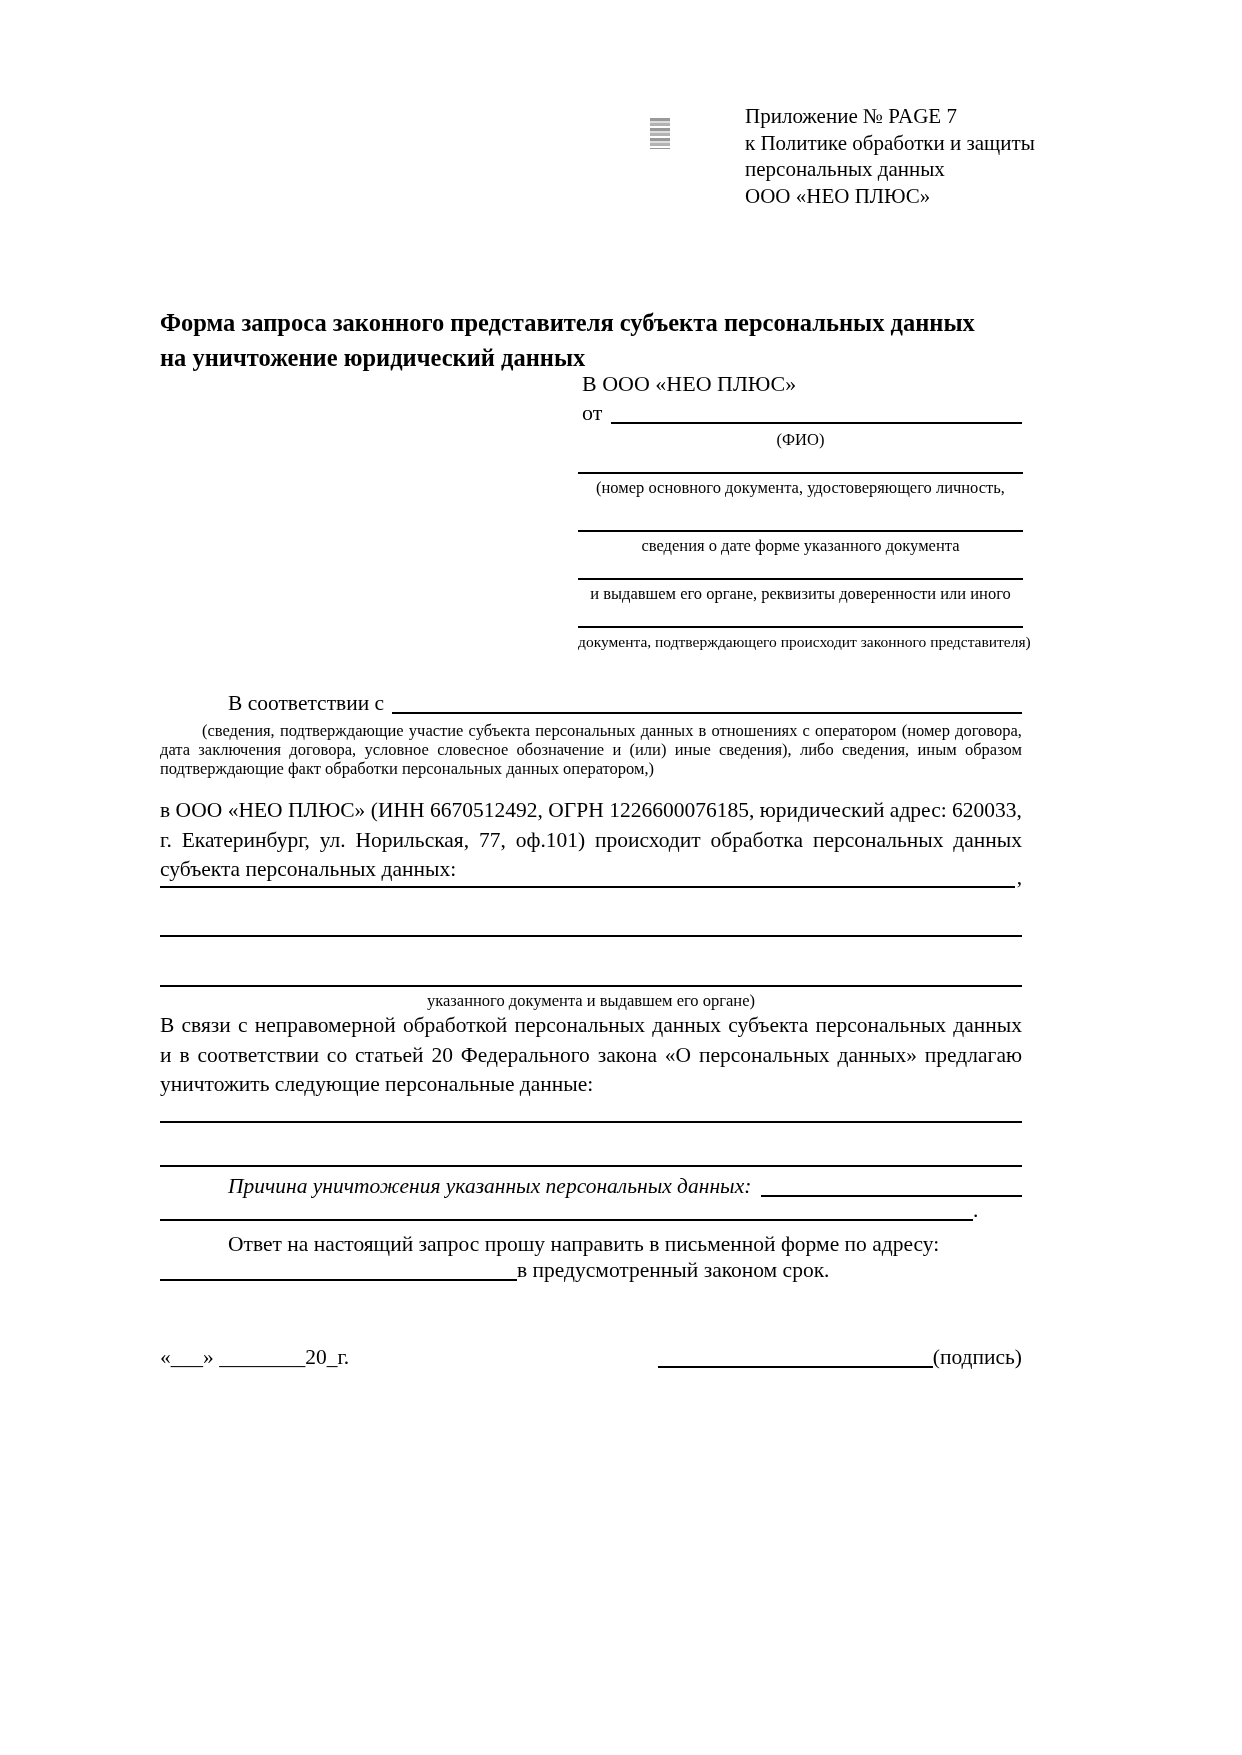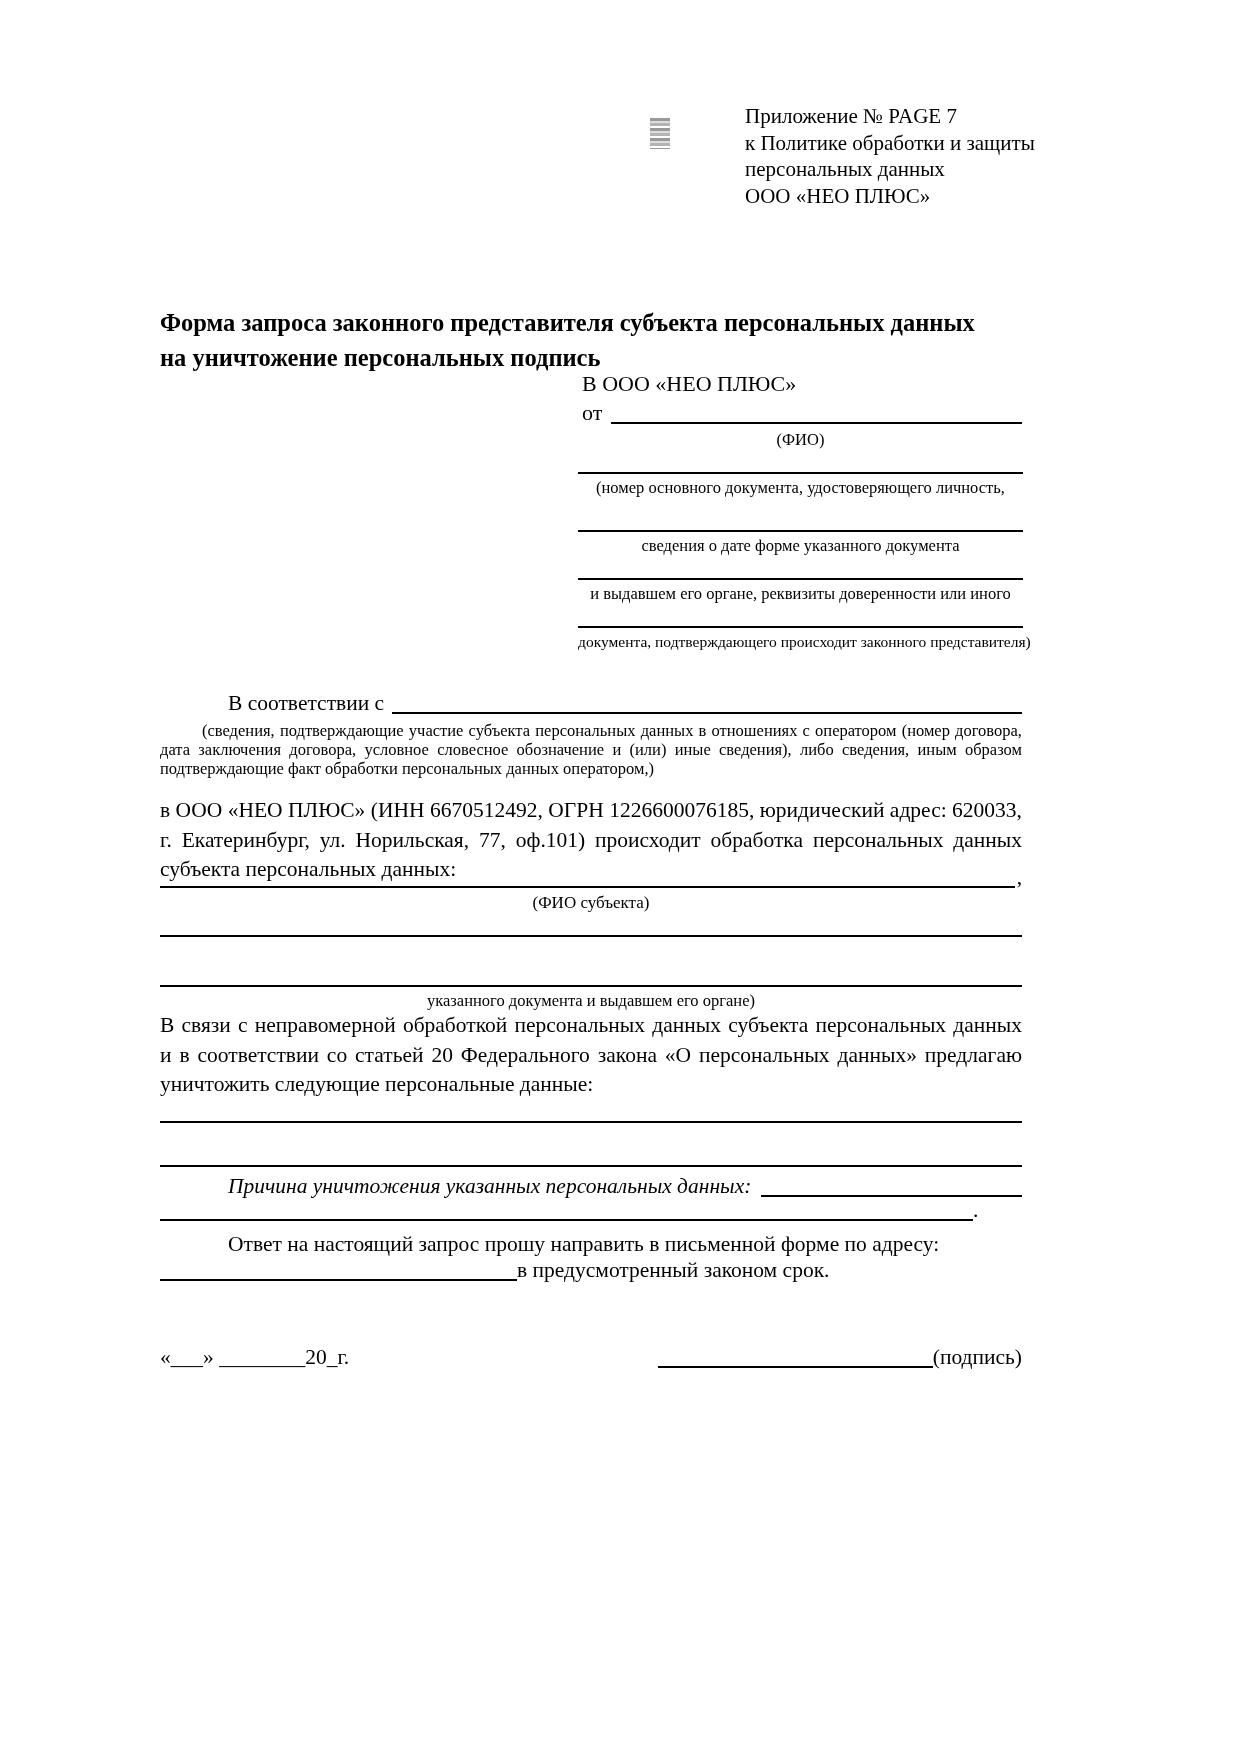--- a/index.html
+++ b/index.html
@@ -76,21 +76,21 @@
 
   <div class="abs header-block">
     <div>Приложение №  PAGE 7</div>
     <div>к Политике обработки и защиты</div>
     <div>персональных данных</div>
     <div>ООО «НЕО ПЛЮС»</div>
   </div>
 
   <div class="abs title">
     <div>Форма запроса законного представителя субъекта персональных данных</div>
-    <div>на уничтожение персональных подпись</div>
+    <div>на уничтожение юридический данных</div>
   </div>
 
   <div class="abs addr-to">В ООО «НЕО ПЛЮС»</div>
 
   <div class="abs row from-row">
     <span>от</span>
     <span class="fill"></span>
   </div>
   <div class="abs cap addr-cap" style="top:430px">(ФИО)</div>
 
@@ -111,21 +111,20 @@
     <span class="fill"></span>
   </div>
   <div class="abs note">(сведения, подтверждающие участие субъекта персональных данных в отношениях с оператором (номер договора, дата заключения договора, условное словесное обозначение и (или) иные сведения), либо сведения, иным образом подтверждающие факт обработки персональных данных оператором,)</div>
 
   <div class="abs para body-text" style="top:796px">в ООО «НЕО ПЛЮС» (ИНН 6670512492, ОГРН 1226600076185, юридический адрес: 620033, г. Екатеринбург, ул. Норильская, 77, оф.101) происходит обработка персональных данных субъекта персональных данных:</div>
 
   <div class="abs row comma-row">
     <span class="fill"></span>
     <span class="suffix">,</span>
   </div>
-  <div class="abs cap body-cap" style="top:893px;font-size:17px">(ФИО субъекта)</div>
 
   <div class="abs hr body-hr" style="top:935px"></div>
 
   <div class="abs hr body-hr" style="top:985px"></div>
   <div class="abs cap body-cap" style="top:991px">указанного документа и выдавшем его органе)</div>
 
   <div class="abs para body-text" style="top:1011px">В связи с неправомерной обработкой персональных данных субъекта персональных данных и в соответствии со статьей 20 Федерального закона «О персональных данных» предлагаю уничтожить следующие персональные данные:</div>
 
   <div class="abs hr body-hr" style="top:1121px"></div>
   <div class="abs hr body-hr" style="top:1165px"></div>

